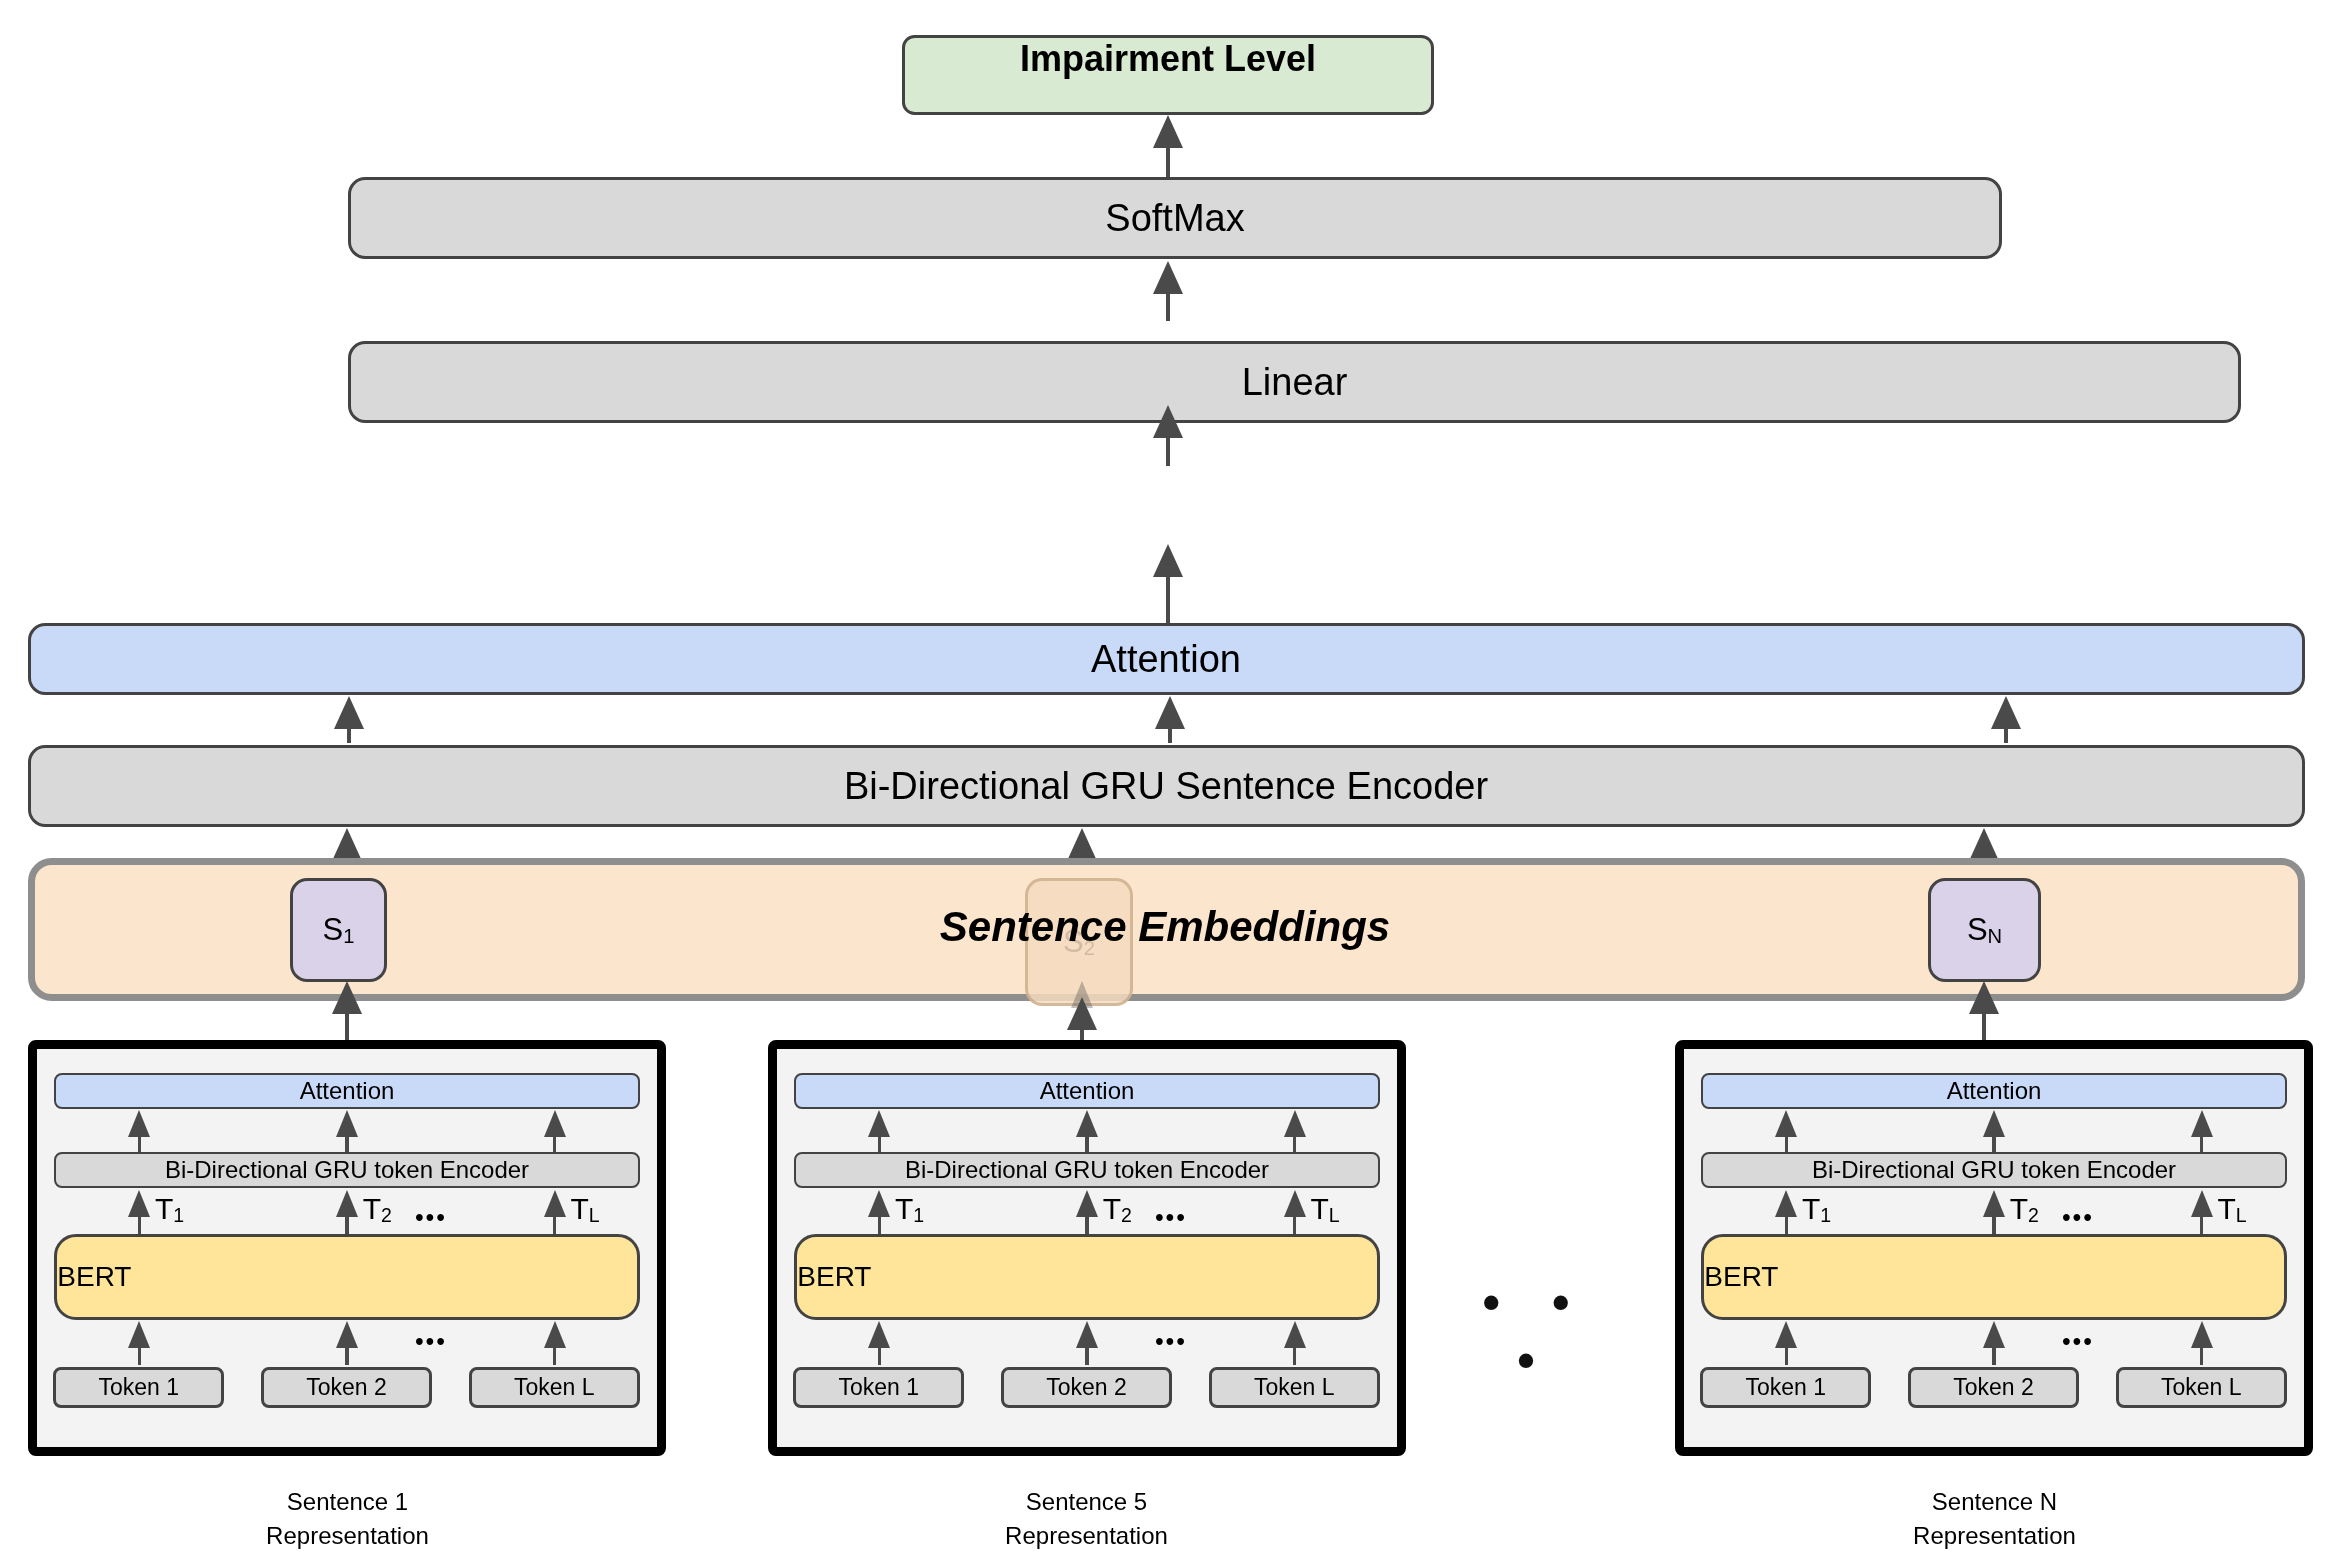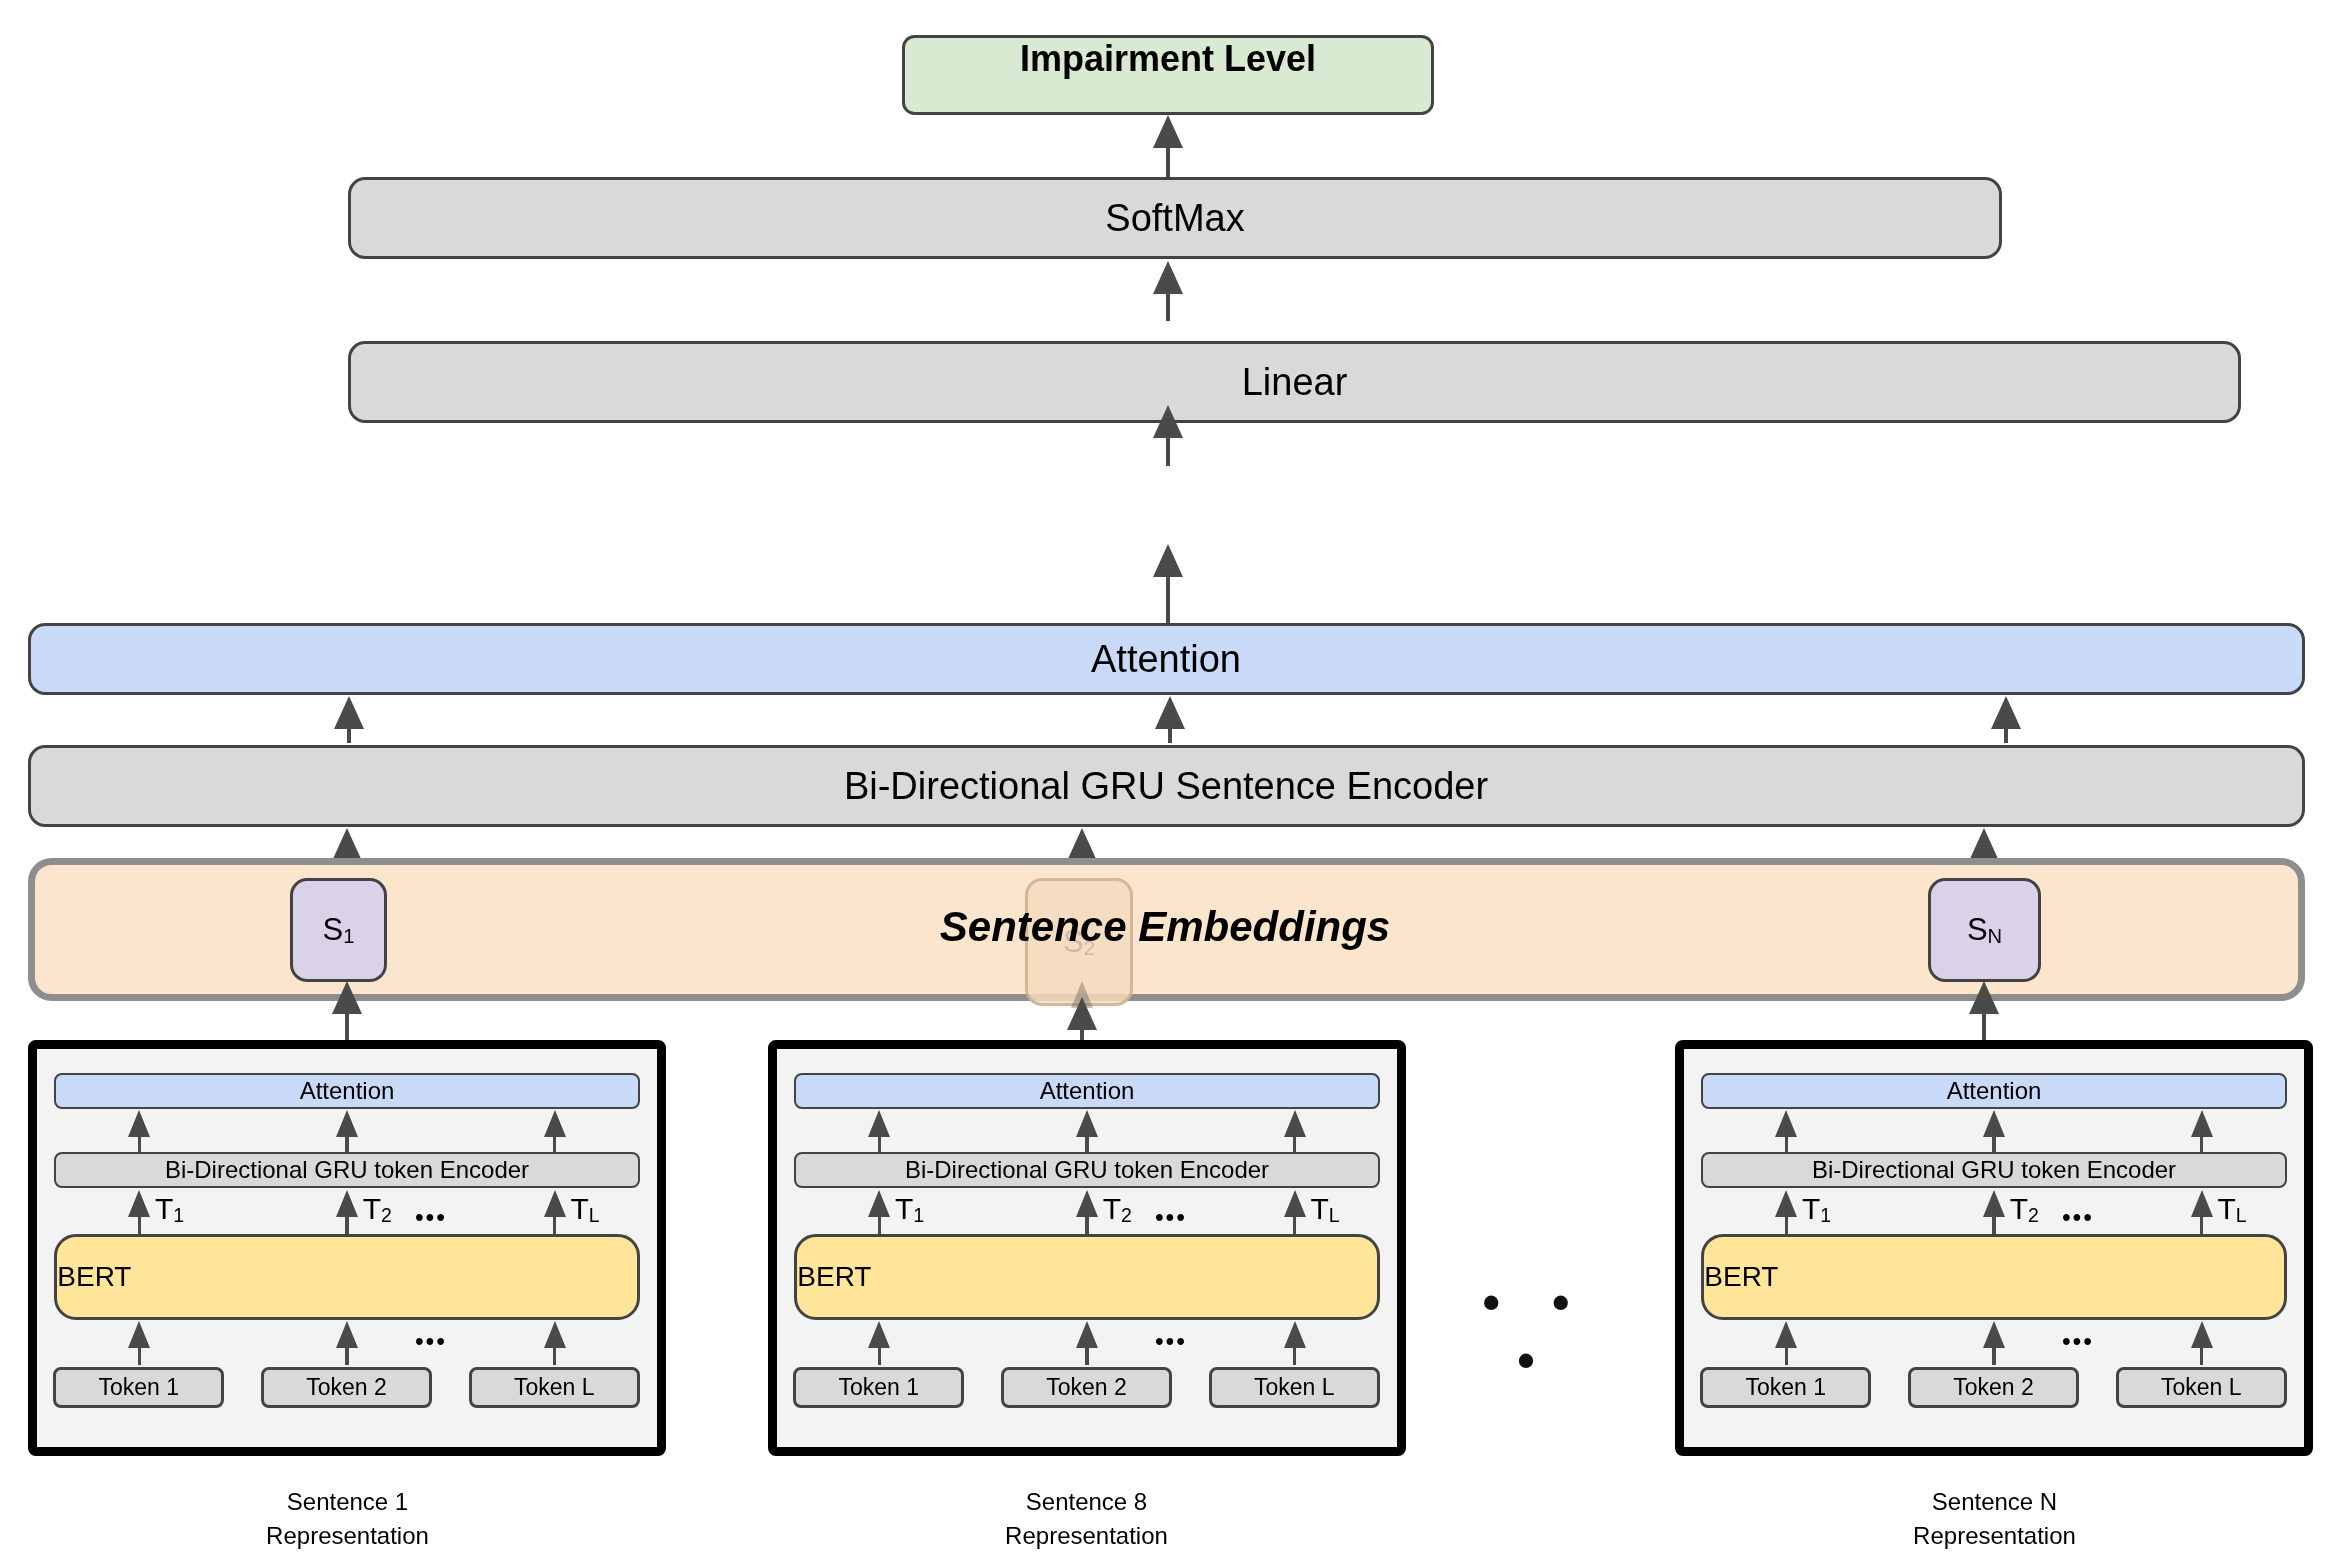--- a/index.html
+++ b/index.html
@@ -387,21 +387,21 @@
     <div class="tok tok-r">
         <span>Token L</span>
       </div>
   </div>
 
   <div class="caption" style="left:151px;">
     <span>Sentence 1</span>
       <span>Representation</span>
   </div>
   <div class="caption" style="left:890px;">
-    <span>Sentence 8</span>
+    <span>Sentence 5</span>
       <span>Representation</span>
   </div>
   <div class="caption" style="left:1798px;">
     <span>Sentence N</span>
       <span>Representation</span>
   </div>
 
 </div>
 
 

